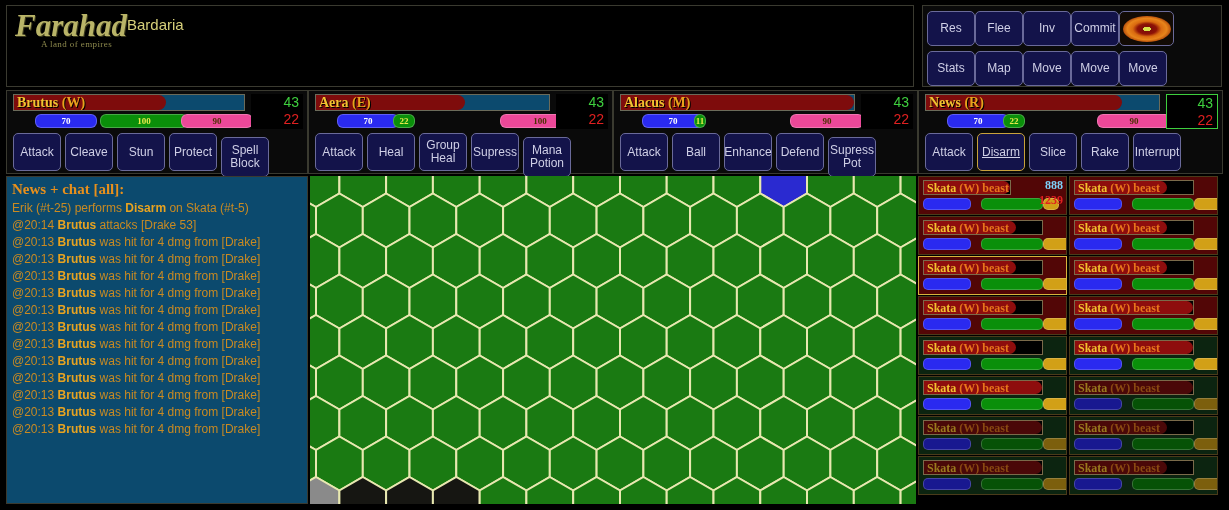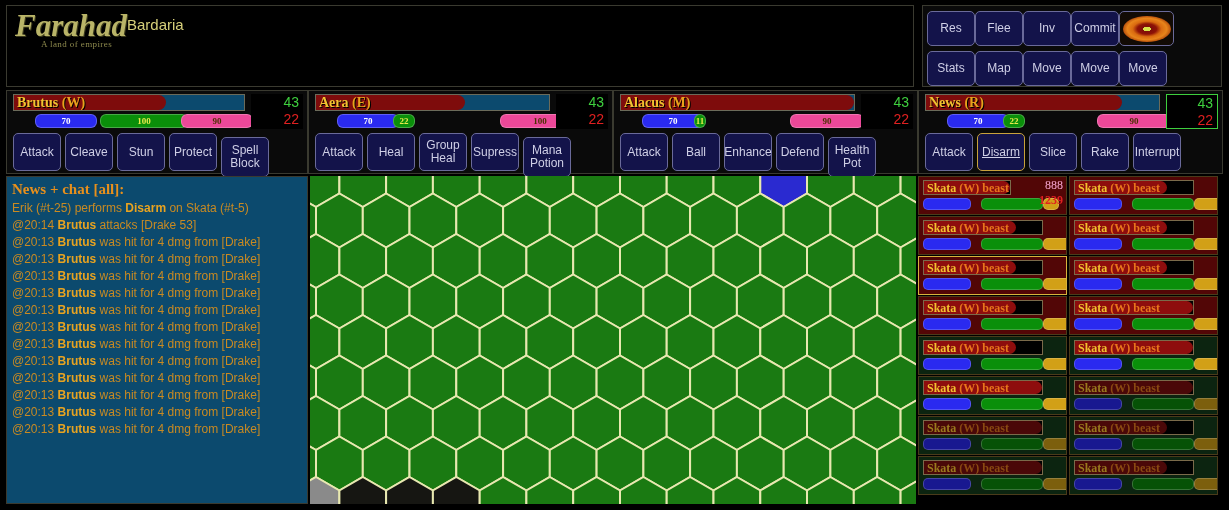--- a/index.html
+++ b/index.html
@@ -171,22 +171,22 @@
   .ebar.blue { background:#2a2af0; }
   .ebar.green { background:#0a8f0a; }
   .ebar.gold { background:#d2a017; }
   .ep.dim .ep-name { color:#9a7a1e; }
   .ep.dim .ep-name .kind { color:#8a4a12; }
   .ep.dim .ep-namefill { background:#4a0808; }
   .ep.dim .ebar.blue { background:#181890; }
   .ep.dim .ebar.green { background:#065206; }
   .ep.dim .ebar.gold { background:#7c5f0d; }
   .ep-stats { position:absolute; right:3px; top:1px; text-align:right; }
-  .ep-stats .e1 { font-size:12px; color:#f9a8d4; line-height:15px;
-    font-family:"Liberation Serif", serif; font-weight:normal; }
+  .ep-stats .e1 { font-size:12px; color:#7dd3fc; line-height:15px;
+    font-family:"Liberation Serif", serif; font-weight:bold; }
   .ep-stats .e2 { font-size:12px; color:#e02020; line-height:15px;
     font-family:"Liberation Serif", serif; font-weight:bold; }
 </style>
 </head>
 <body>
 
 <div class="app">
 
   <div class="topbar">
 
@@ -340,21 +340,21 @@
           <div class="btn act">
             <span>Ball</span>
           </div>
           <div class="btn act">
             <span>Enhance</span>
           </div>
           <div class="btn act">
             <span>Defend</span>
           </div>
           <div class="btn act tall">
-            <span>Health Pot</span>
+            <span>Supress Pot</span>
           </div>
         </div>
       </div>
       <div class="pp" style="left: 918px; width: 305px;">
         <div class="pp-namebar" style="width: 235px;">
           <div class="pp-namefill" style="width: 84%;"></div>
           <div class="pp-name"><span>News</span> <span class="cls">(R)</span></div>
         </div>
         <div class="pp-bars" style="width: 235px;">
           <div class="bar blue" style="left: 22px; width: 62px;">

